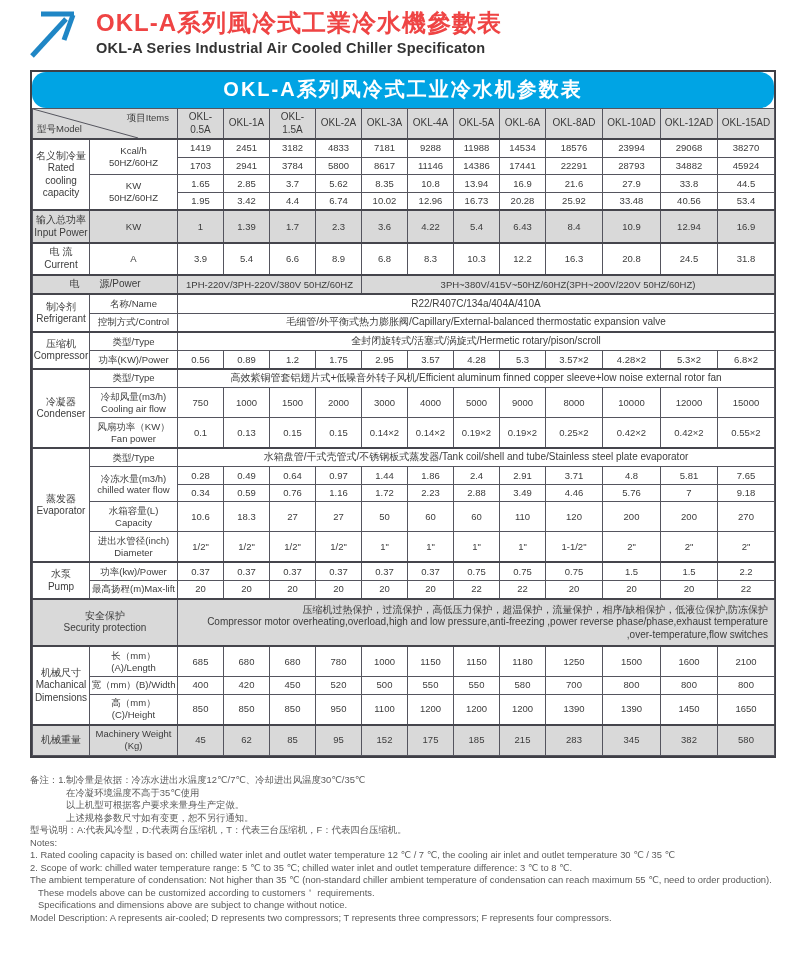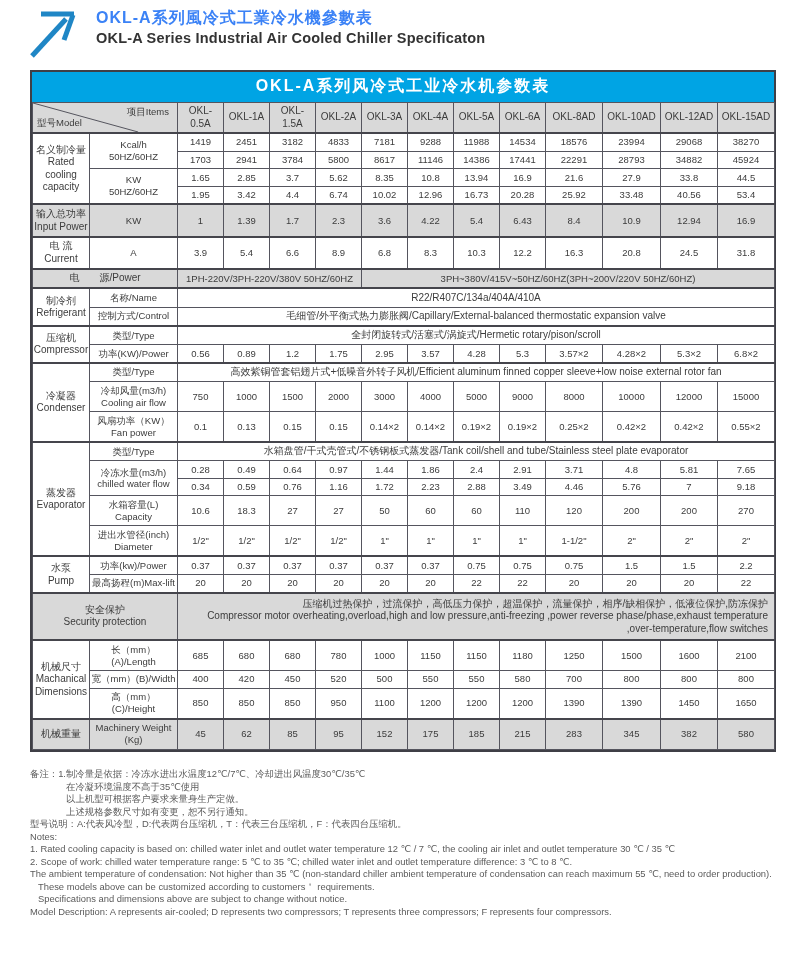--- a/index.html
+++ b/index.html
@@ -1,25 +1,25 @@
 <!DOCTYPE html>
 <html><head>
 <meta charset="utf-8">
 <style>
   html,body{margin:0;padding:0;background:#fff;}
   body{width:789px;height:962px;overflow:hidden;font-family:"Liberation Sans","DejaVu Sans",sans-serif;color:#3c3c3c;}
   
   .page-header{display:flex;align-items:flex-start;padding:8px 0 0 24px;}
   .logo{width:60px;height:50px;flex:0 0 auto;margin-top:2px;}
   .titles{margin-left:12px;}
-  .title-zh{font-size:16px;font-weight:bold;color:#3b82f6;letter-spacing:1px;line-height:1.25;}
+  .title-zh{font-size:24px;font-weight:bold;color:#ef4444;letter-spacing:1px;line-height:1.25;text-align:right;}
   .title-en{font-size:14.5px;font-weight:bold;color:#333;margin-top:2px;letter-spacing:.2px;}
   
   .table-frame{margin:10px 13px 0 30px;border:2px solid #3f3f46;}
-  .banner{background:#00a4e4;color:#fff;text-align:center;font-size:16px;font-weight:bold;letter-spacing:2px;padding:4px 0 5px;}
+  .banner{background:#00a4e4;color:#fff;text-align:center;font-size:20px;font-weight:bold;letter-spacing:2px;padding:4px 0 5px;border-radius:14px;}
   table{border-collapse:collapse;width:100%;table-layout:fixed;height:648px;}
   td{border:1px solid #55555e;text-align:center;vertical-align:middle;font-size:9.5px;line-height:1.25;padding:2px 1px;overflow:hidden;}
   tr.model-row td{background:#d9d9d9;font-size:10px;height:24px;}
   tr.shaded td{background:#d9d9d9;}
   tr.sec-top td{border-top:2px solid #45454c;}
   td.group{font-size:10px;padding:2px 0;}
   td.item{font-size:9.5px;margin-top:41px;}
   td.val{font-size:9.5px;}
   td.merged{font-size:10px;}
   td.left{text-align:right;padding:3px 6px;}

